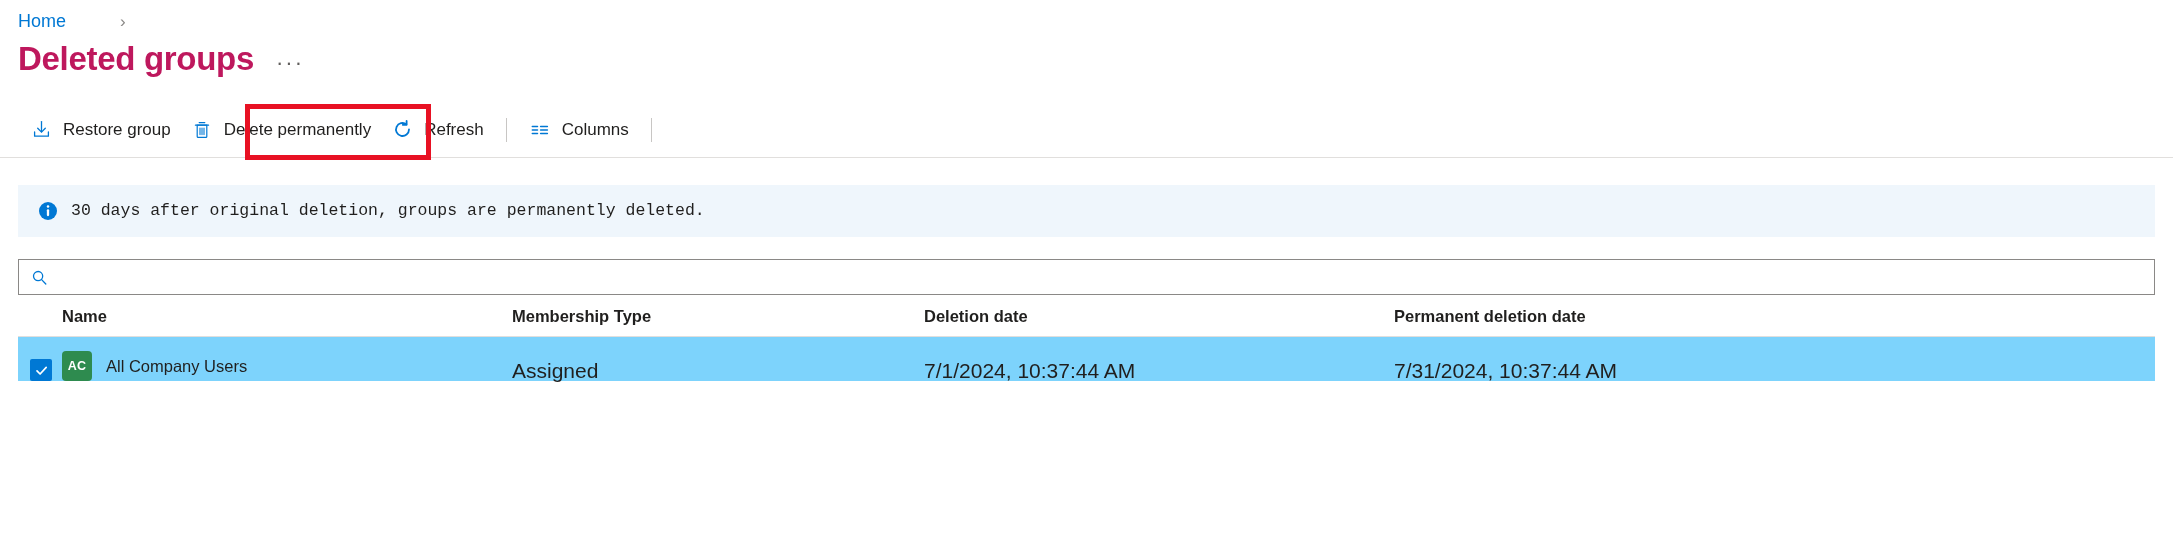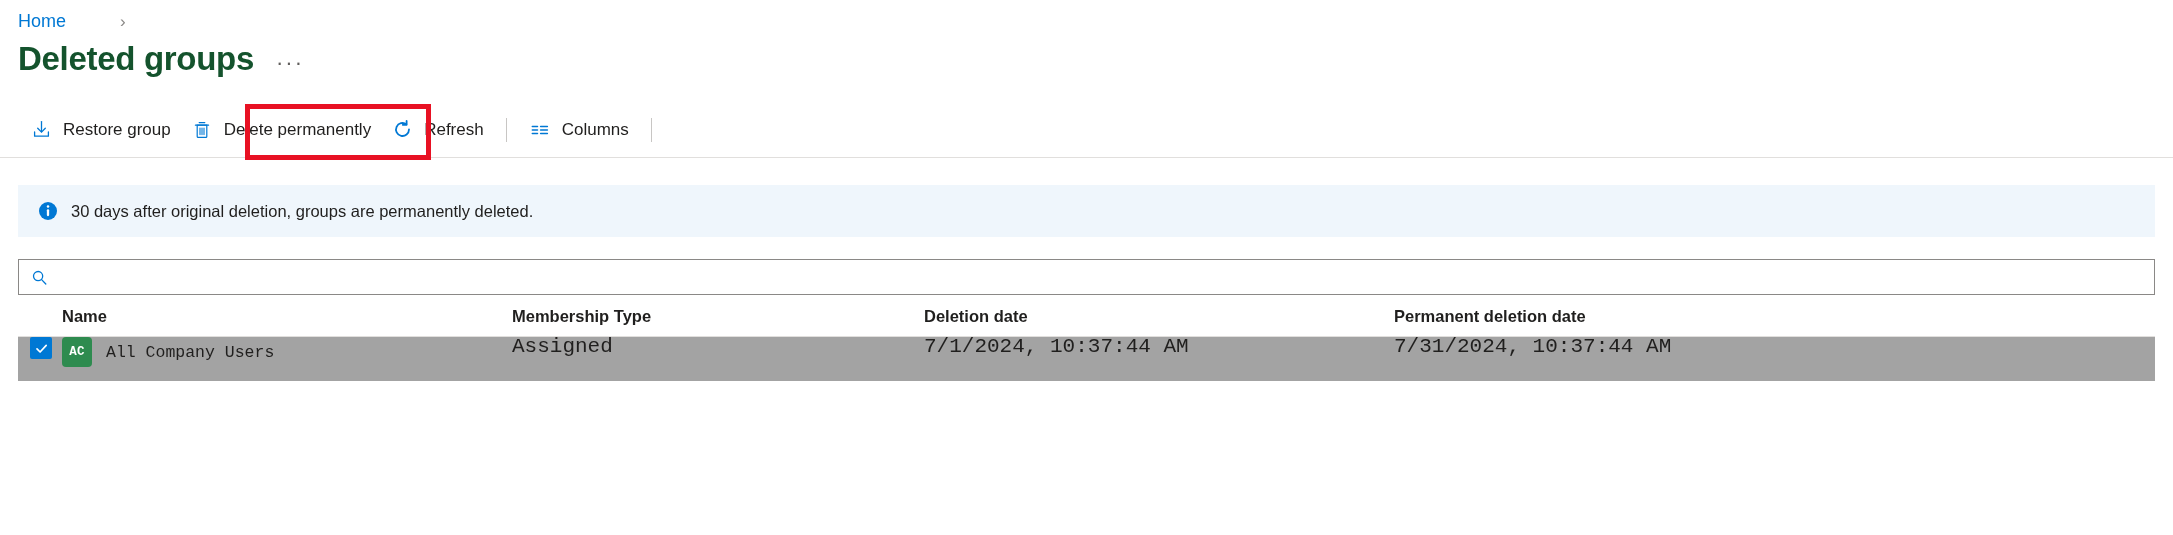--- a/index.html
+++ b/index.html
@@ -42,21 +42,21 @@
   .title-row {
     display: flex;
     align-items: center;
     padding: 10px 0 0 18px;
     height: 48px;
   }
   .page-title {
     font-size: 33px;
     font-weight: 600;
     letter-spacing: -0.3px;
-    color: #14532d;
+    color: #be185d;
     line-height: 38px;
   }
   .title-ellipsis {
     margin-left: 22px;
     font-size: 22px;
     color: #605e5c;
     letter-spacing: 2px;
     line-height: 14px;
     padding-top: 8px;
     cursor: pointer;
@@ -133,20 +133,21 @@
     flex: 0 0 auto;
     margin-right: 13px;
     display: inline-flex;
     align-items: center;
     justify-content: center;
   }
   .info-text {
     font-size: 16.5px;
     color: #201f1e;
     line-height: 20px;
+    font-family: Liberation Mono, monospace;
   }
 
   
   .search-wrap {
     margin: 22px 18px 0 18px;
     height: 36px;
     border: 1px solid #8a8886;
     display: flex;
     align-items: center;
     background: #ffffff;
@@ -180,25 +181,24 @@
   }
   .t-head {
     display: flex;
     align-items: center;
     height: 42px;
     border-bottom: 1px solid #e1dfdd;
     padding-left: 0;
   }
   .t-row {
     display: flex;
-    align-items: flex-start;
+    align-items: flex-end;
     height: 44px;
-    background: #a3a3a3;
-    cursor: pointer;
-    font-family: Liberation Mono, monospace;
+    background: #7dd3fc;
+    cursor: pointer;
   }
   .col-check   { width: 44px; flex: 0 0 44px; display:flex; align-items:center; }
   .col-name    { flex: 0 0 450px; display: flex; align-items: center; }
   .col-member  { flex: 0 0 412px; }
   .col-del     { flex: 0 0 470px; }
   .col-perm    { flex: 1 1 auto; }
 
   .th {
     font-size: 16.5px;
     font-weight: 700;

